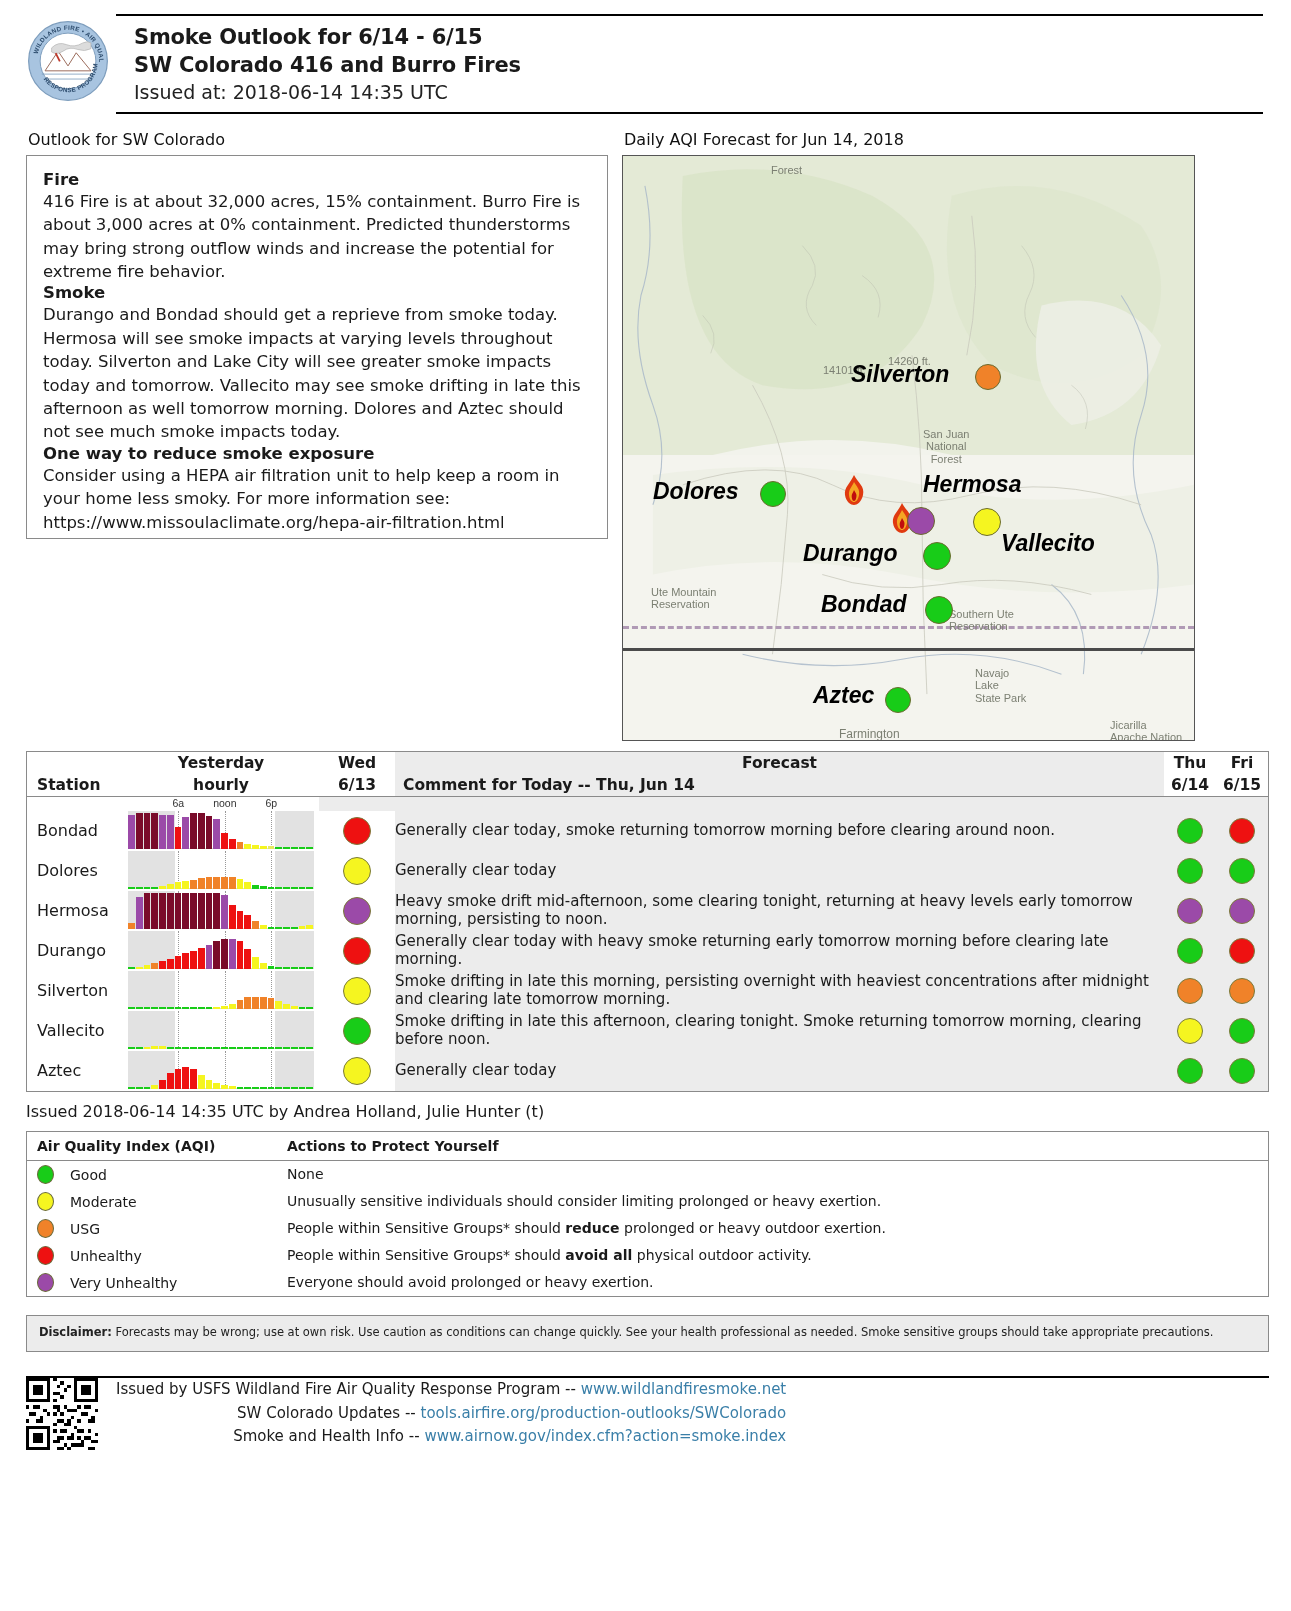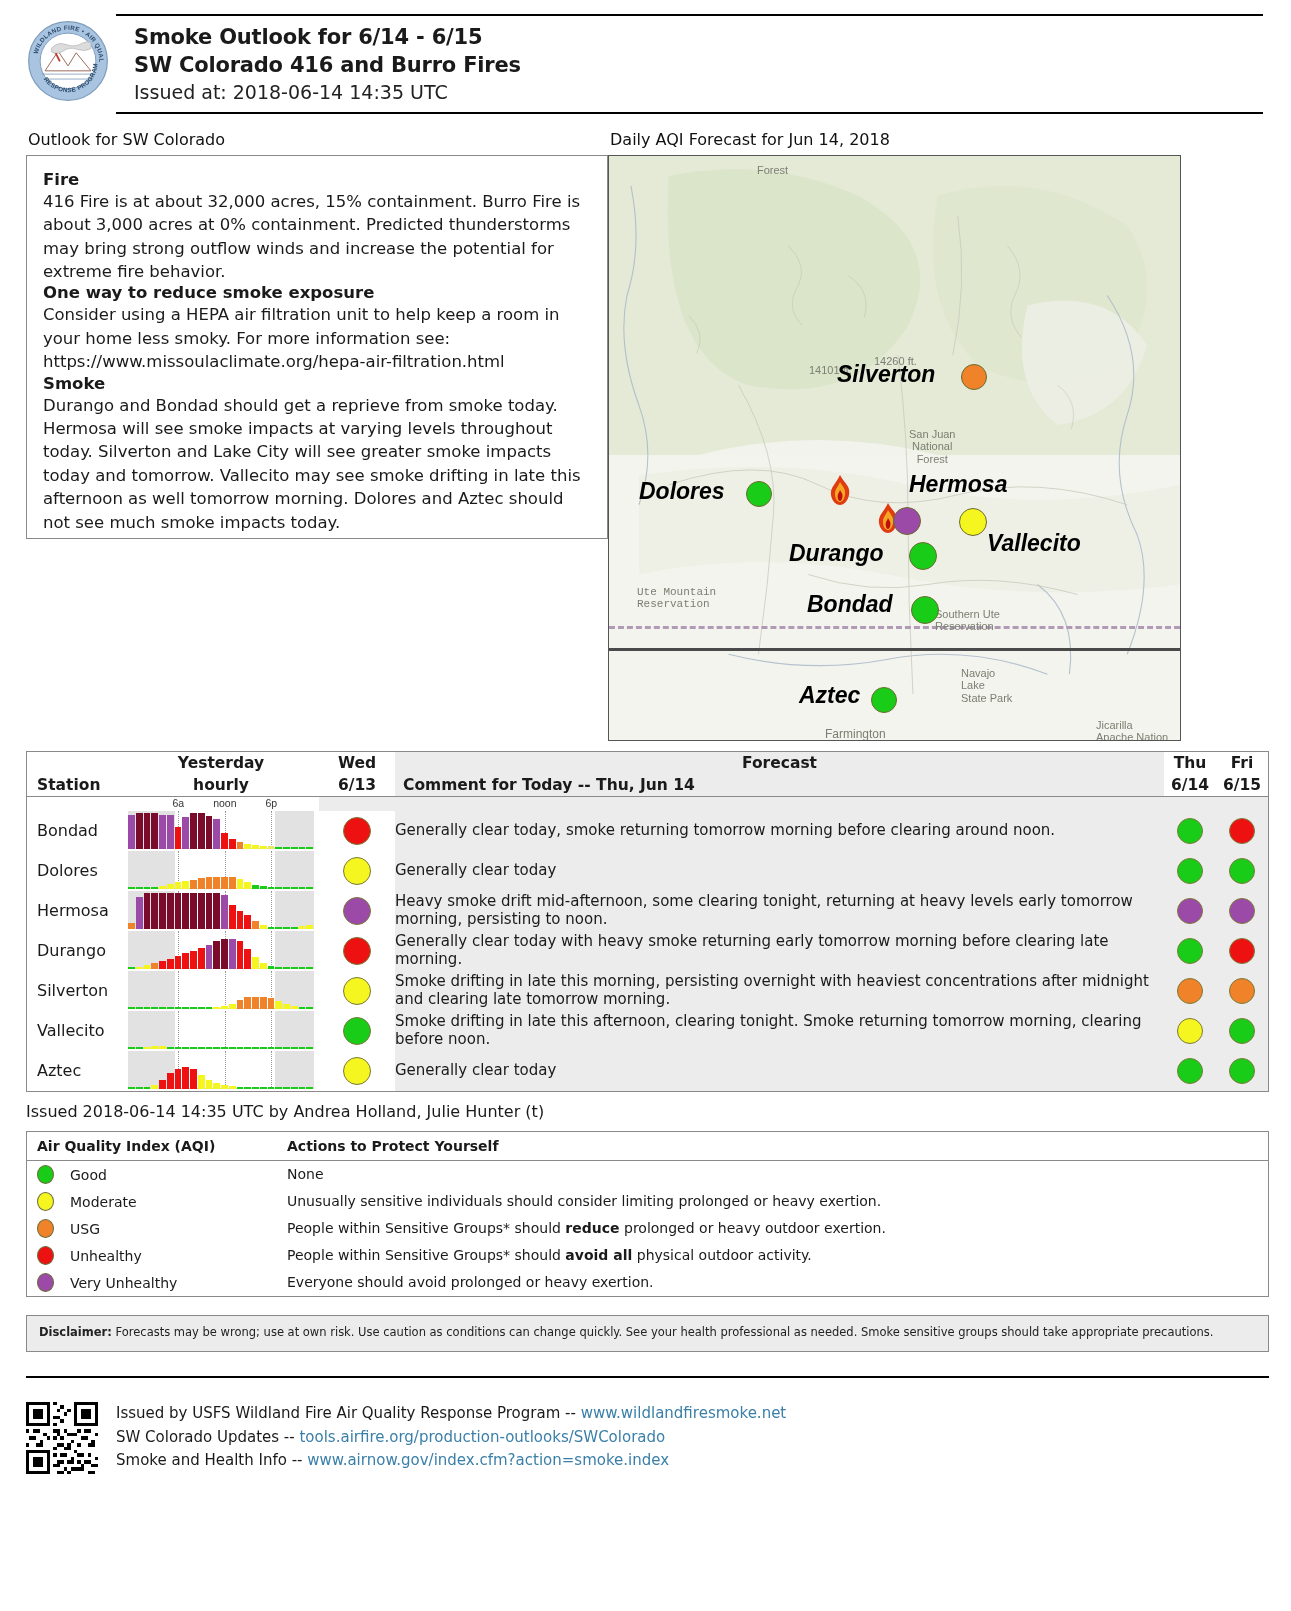--- a/index.html
+++ b/index.html
@@ -29,20 +29,21 @@
     padding: 8px 0 6px 18px;
   }
   .title1 { font-size: 21px; font-weight: bold; letter-spacing: -0.2px; line-height: 1.32; }
   .title2 { font-size: 21px; font-weight: bold; letter-spacing: -0.2px; line-height: 1.32; }
   .title3 { font-size: 19px; font-weight: normal; line-height: 1.38; color:#222; }
 
   
   .main {
     display: flex;
     padding: 8px 22px 0 26px;
+    gap: 14px;
   }
   .col-left { width: 582px; flex:0 0 582px; }
   .col-right { flex: 1; }
   .panel-caption { font-size: 16px; margin: 2px 0 6px 2px; color:#111; }
 
   .outlook-box {
     border: 1px solid #8a8a8a;
     padding: 14px 16px 16px 16px;
     height: 384px;
   }
@@ -101,21 +102,21 @@
   table.aqi td { font-size: 14px; padding: 4px 8px 4px 10px; }
   .aqi-c1 { width: 250px; }
   .aqi-swatch { width: 17px; height: 19px; border-radius: 50%; border:1px solid #6a6a3a; display:inline-block; vertical-align:-4px; margin-right: 16px;}
 
   
   .disclaimer { margin: 18px 22px 0 26px; border: 1px solid #8a8a8a; background: #ececec;
                 padding: 8px 10px 10px 12px; font-size: 11.5px; line-height: 1.5; color:#222; }
   .disclaimer b { font-weight: bold; }
 
   
-  .footer { margin: 24px 22px 0 26px; border-top: 2px solid #000; padding-top: 24px; display:flex; gap: 18px; }
+  .footer { margin: 24px 22px 0 26px; border-top: 2px solid #000; padding-top: 0; display:flex; gap: 18px; text-align: right; }
   .qr { width: 72px; height: 72px; flex:0 0 72px; }
   .flines { font-size: 15px; line-height: 1.58; }
   .flines a, .link { color: #3a7fa8; text-decoration: none; }
 </style>
 </head>
 <body>
 
 <div class="header">
   <div class="logo-wrap">
     <div class="logo">
@@ -148,26 +149,26 @@
 <div class="main">
 
   <div class="col-left">
     <div class="panel-caption">Outlook for SW Colorado</div>
     <div class="outlook-box">
       <div>
         <div class="sec-head">Fire</div>
         <p class="sec-body">416 Fire is at about 32,000 acres, 15% containment. Burro Fire is about 3,000 acres at 0% containment. Predicted thunderstorms may bring strong outflow winds and increase the potential for extreme fire behavior.</p>
       </div>
       <div>
+        <div class="sec-head">Smoke</div>
+        <p class="sec-body">Durango and Bondad should get a reprieve from smoke today. Hermosa will see smoke impacts at varying levels throughout today. Silverton and Lake City will see greater smoke impacts today and tomorrow. Vallecito may see smoke drifting in late this afternoon as well tomorrow morning. Dolores and Aztec should not see much smoke impacts today.</p>
+      </div>
+      <div>
         <div class="sec-head">One way to reduce smoke exposure</div>
         <p class="sec-body">Consider using a HEPA air filtration unit to help keep a room in your home less smoky. For more information see: https://www.missoulaclimate.org/hepa-air-filtration.html</p>
-      </div>
-      <div>
-        <div class="sec-head">Smoke</div>
-        <p class="sec-body">Durango and Bondad should get a reprieve from smoke today. Hermosa will see smoke impacts at varying levels throughout today. Silverton and Lake City will see greater smoke impacts today and tomorrow. Vallecito may see smoke drifting in late this afternoon as well tomorrow morning. Dolores and Aztec should not see much smoke impacts today.</p>
       </div>
     </div>
   </div>
 
   <div class="col-right">
     <div class="panel-caption">Daily AQI Forecast for Jun 14, 2018</div>
     <div class="map-box">
       <svg class="map-terrain" viewBox="0 0 573 586" preserveAspectRatio="none">
         <rect width="573" height="586" fill="#f2f3ec"></rect>
         <path d="M0 0 H573 V300 Q430 330 330 300 Q210 270 90 300 Q40 315 0 300 Z" fill="#e4ead6"></path>
@@ -200,21 +201,21 @@
 
       <div class="dashline" style="top:470px;"></div>
       <div class="statebar" style="top:492px;"></div>
 
       <div class="mtext" style="left:148px; top:8px;">Forest</div>
       <div class="mtext" style="left:200px; top:208px;text-align:center;">14101 ft.</div>
       <div class="mtext" style="left:265px; top:199px;">14260 ft.</div>
       <div class="mtext" style="left:300px; top:272px; text-align:center;">San Juan
 National
 Forest</div>
-      <div class="mtext" style="left:28px;  top:430px;font-family:Liberation Mono, monospace;">Ute Mountain
+      <div class="mtext" style="left:28px;  top:430px;">Ute Mountain
 Reservation</div>
       <div class="mtext" style="left:326px; top:452px;">Southern Ute
 Reservation</div>
       <div class="mtext" style="left:352px; top:511px;">Navajo
 Lake
 State Park</div>
       <div class="mtext" style="left:216px; top:572px; font-size:12px;text-align:right;">Farmington</div>
       <div class="mtext" style="left:487px; top:563px;">Jicarilla
 Apache Nation
 Reservation</div>

